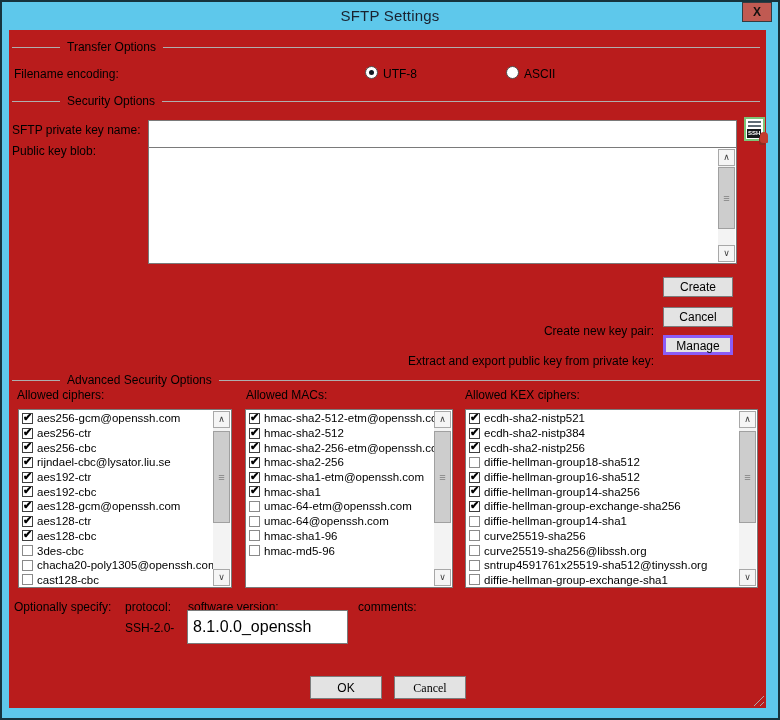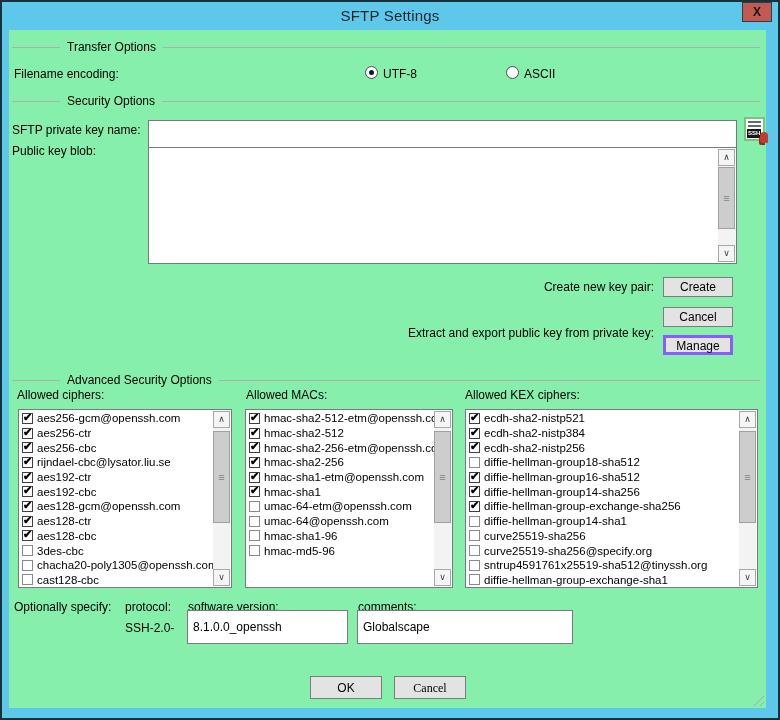--- a/index.html
+++ b/index.html
@@ -23,21 +23,21 @@
   }
   .closebtn {
     position:absolute; left:740px; top:0; width:30px; height:20px;
     background:#C05A52; border:1px solid #343B41; box-sizing:border-box;
     text-align:center; line-height:17px; font-size:12px; font-weight:bold;
     color:#14100F; padding:0; font-family:inherit; cursor:default;
   }
   
   .client {
     position:absolute; left:7px; top:28px; width:757px; height:678px;
-    background:#86efac; color:#000;
+    background:#b91c1c; color:#000;
   }
   .lbl { position:absolute; font-size:12px; white-space:nowrap; }
   
   .group { position:absolute; left:3px; width:748px; height:14px; display:flex; align-items:center; }
   .gline { height:1px; background:#AFAFAF; }
   .gline.short { width:48px; }
   .gline.long { flex:1; }
   .glabel { margin:0 7px; font-size:12px; white-space:nowrap; }
   
   .radio {
@@ -45,21 +45,21 @@
     background:#fff; border:1px solid #4E4E4E; box-sizing:border-box;
   }
   .radio .dot {
     position:absolute; left:3px; top:3px; width:5px; height:5px;
     border-radius:50%; background:#101820; display:none;
   }
   .radio.checked .dot { display:block; }
   
   .tinput {
     position:absolute; background:#fff; border:1px solid #7A7A7A;
-    box-sizing:border-box; font-family:inherit; font-size:12px;
+    box-sizing:border-box; font-family:inherit; font-size:16px;
     padding:16px 5px; color:#000; outline:none;
   }
   
   .textbox {
     position:absolute; background:#fff; border:1px solid #7A7A7A; box-sizing:border-box;
   }
   
   .vscroll { position:absolute; top:1px; right:1px; bottom:1px; width:17px; background:#F3F3F3; }
   .sbtn {
     position:absolute; left:0; width:17px; height:17px;
@@ -77,21 +77,21 @@
     text-align:center; color:#7E7E7E; font-size:11px; line-height:10px;
   }
   
   .wbtn {
     position:absolute; width:70px; height:20px;
     background:#E3E3E3; border:1px solid #7C7C7C; box-sizing:border-box;
     font-family:inherit; font-size:12px; color:#000; text-align:center;
     line-height:17px; padding:0; cursor:default;
   }
   .wbtn.focused { border:3px solid #8b5cf6; }
-  .actlbl { position:absolute; left:200px; width:445px; text-align:right; font-size:12px; white-space:nowrap; }
+  .actlbl { position:absolute; left:200px; width:445px; text-align:right; font-size:12px; white-space:nowrap;margin-top:44px; }
   
   .listbox {
     position:absolute; top:379px; height:179px; background:#fff;
     border:1px solid #7A7A7A; box-sizing:border-box;
   }
   .items { position:absolute; left:1px; top:1px; right:18px; bottom:1px; overflow:hidden; }
   .lrow { height:14.7px; display:flex; align-items:center; font-size:11.5px; white-space:nowrap; }
   .cbx {
     width:11px; height:11px; border:1px solid #8A8A8A; background:#fff;
     margin:0 4px 0 2px; box-sizing:border-box; position:relative; flex:none;
@@ -185,21 +185,21 @@
         <div class="sthumb" style="top:18px; height:62px">
             <span class="grip">≡</span>
           </div>
         <div class="sbtn down"><span>∨</span></div>
       </div>
     </div>
 
     <span class="actlbl" style="top:250px">Create new key pair:</span>
     <button class="wbtn" style="left:654px; top:247px">Create</button>
 
-    <span class="actlbl" style="top:296px">Extract and export public key from private key:</span>
+    <span class="actlbl" style="top:280px">Extract and export public key from private key:</span>
     <button class="wbtn" style="left:654px; top:277px">Cancel</button>
 
     <button class="wbtn focused" style="left:654px; top:305px">Manage</button>
 
     <div class="group" style="top:343px">
       <span class="gline short"></span>
       <span class="glabel">Advanced Security Options</span>
       <span class="gline long"></span>
     </div>
 
@@ -394,21 +394,21 @@
           <div class="lrow">
             <span class="cbx"></span>
             <span class="ltext">diffie-hellman-group14-sha1</span>
           </div>
           <div class="lrow">
             <span class="cbx"></span>
             <span class="ltext">curve25519-sha256</span>
           </div>
           <div class="lrow">
             <span class="cbx"></span>
-            <span class="ltext">curve25519-sha256@specify.org</span>
+            <span class="ltext">curve25519-sha256@libssh.org</span>
           </div>
           <div class="lrow">
             <span class="cbx"></span>
             <span class="ltext">sntrup4591761x25519-sha512@tinyssh.org</span>
           </div>
           <div class="lrow">
             <span class="cbx"></span>
             <span class="ltext">diffie-hellman-group-exchange-sha1</span>
           </div>
         </div>
@@ -420,20 +420,19 @@
         <div class="sbtn down"><span>∨</span></div>
       </div>
     </div>
 
     <span class="lbl" style="left:5px; top:570px">Optionally specify:</span>
     <span class="lbl" style="left:116px; top:570px">protocol:</span>
     <span class="lbl" style="left:116px; top:591px">SSH-2.0-</span>
     <span class="lbl" style="left:179px; top:570px">software version:</span>
     <input class="tinput" style="left: 178px; top: 580px; width: 161px; height: 21px;" value="8.1.0.0_openssh">
     <span class="lbl" style="left:349px; top:570px">comments:</span>
-    <input class="tinput" style="left: 348px; top: 580px; width: 216px; height: 21px;" value="Globalscape">
 
     <button class="okbtn">OK</button>
     <button class="cancelbtn">Cancel</button>
 
     <div class="resizegrip"></div>
   </div>
 </div>
 
 </body></html>

